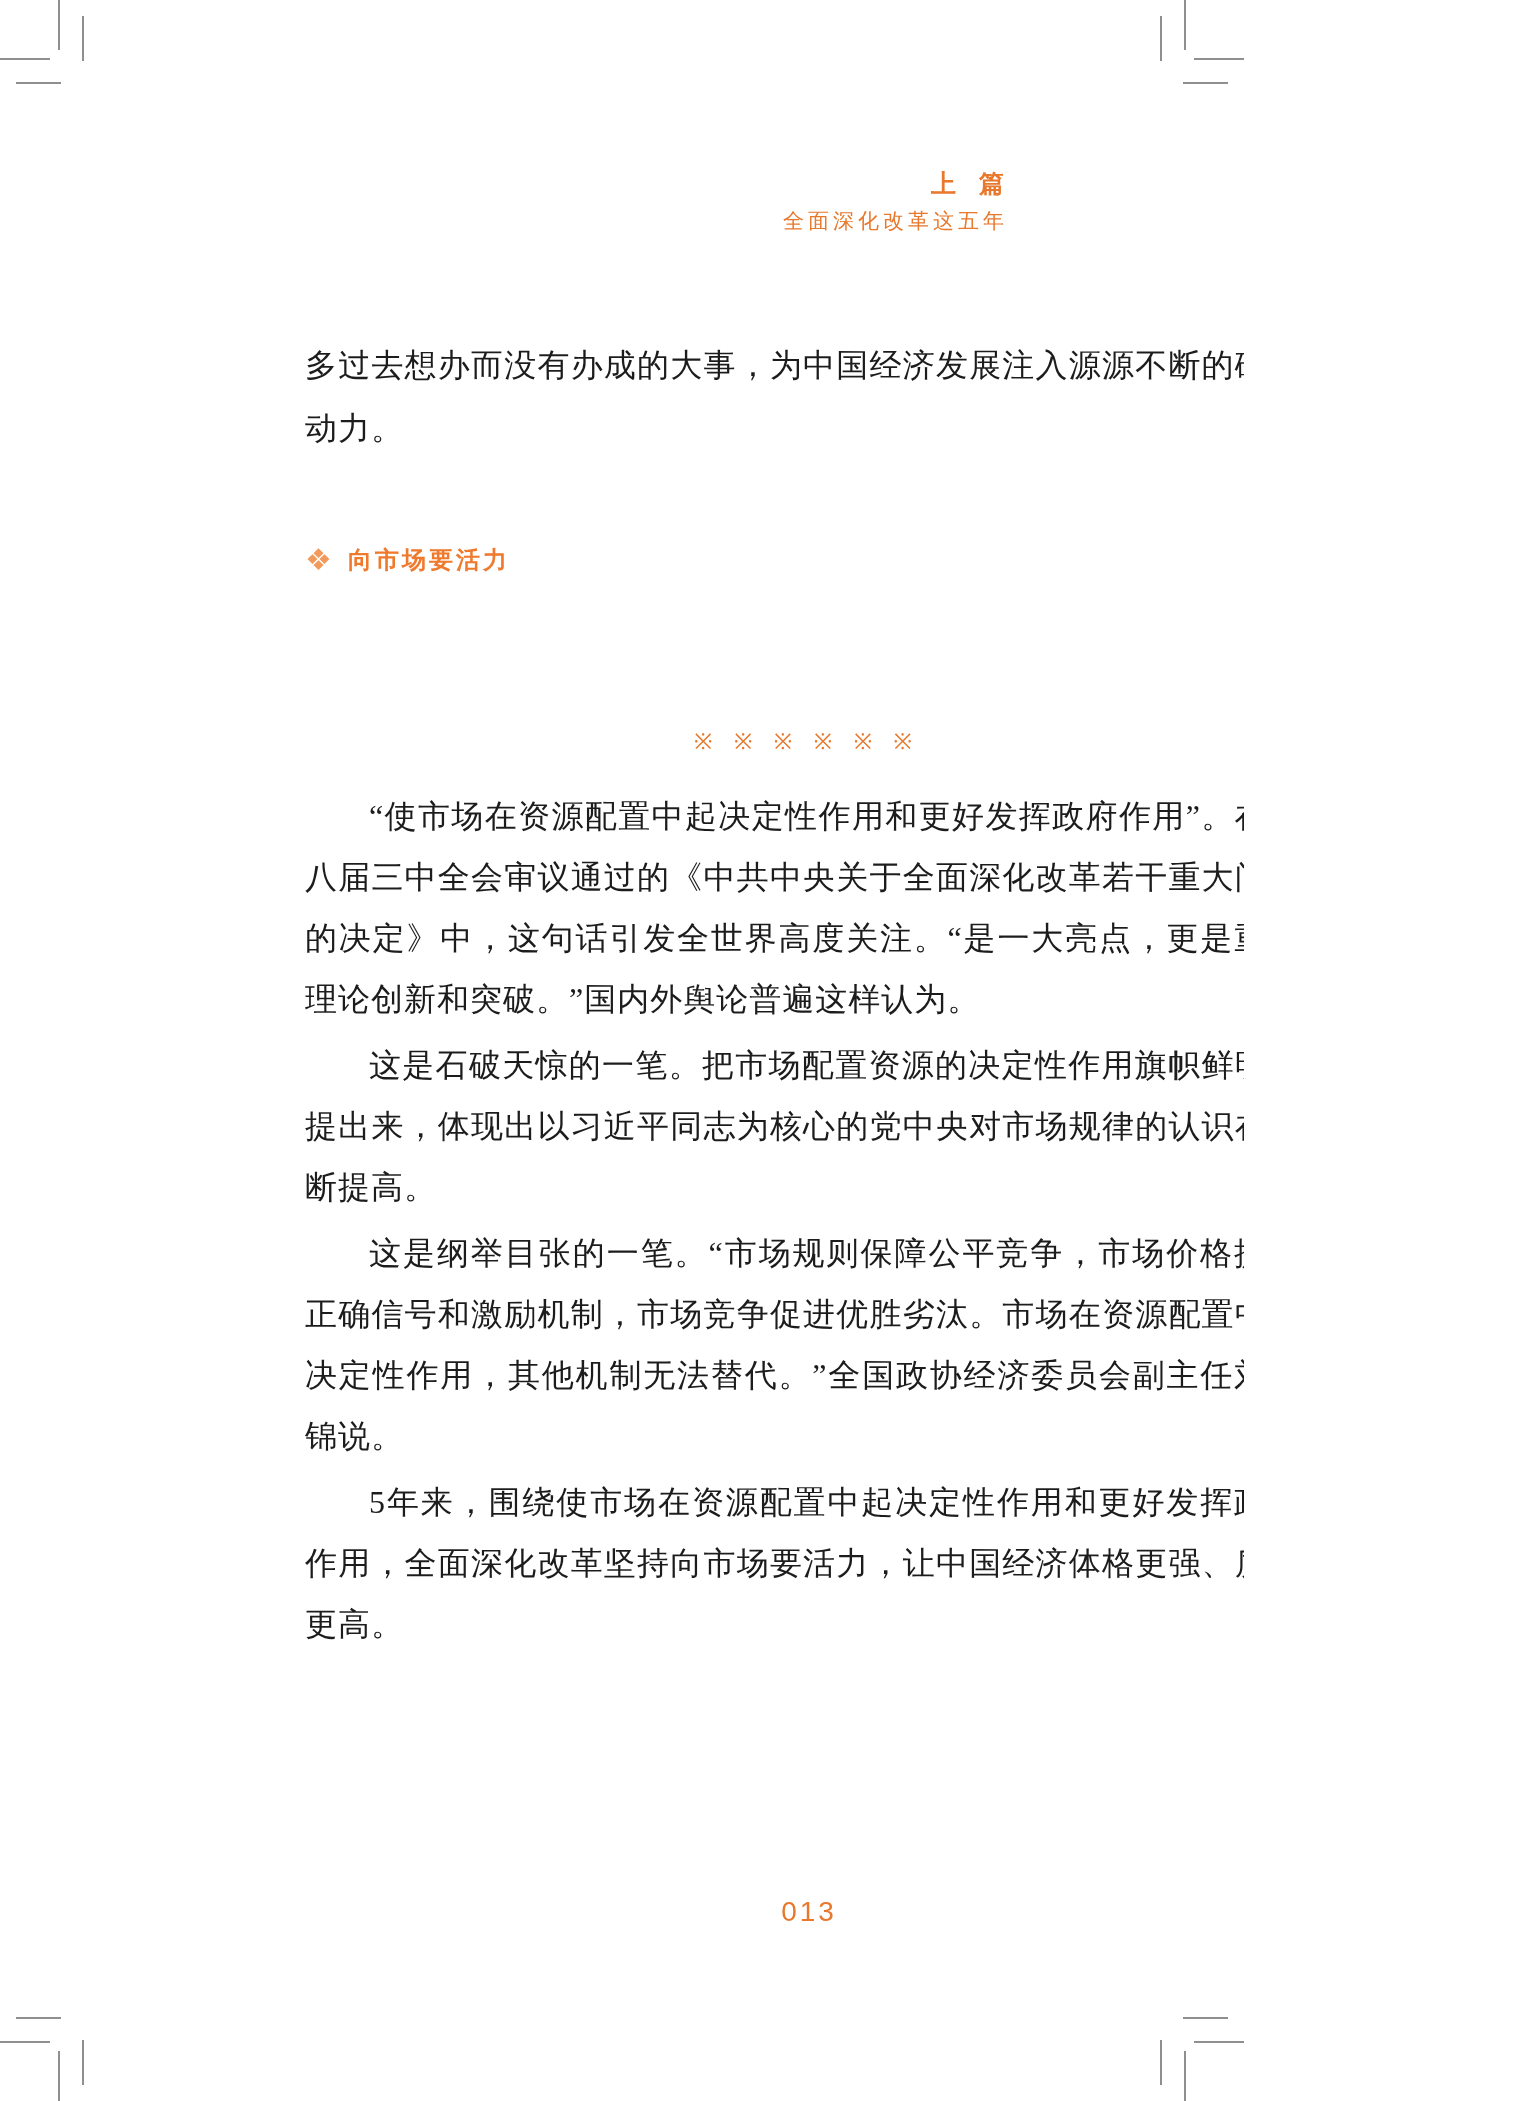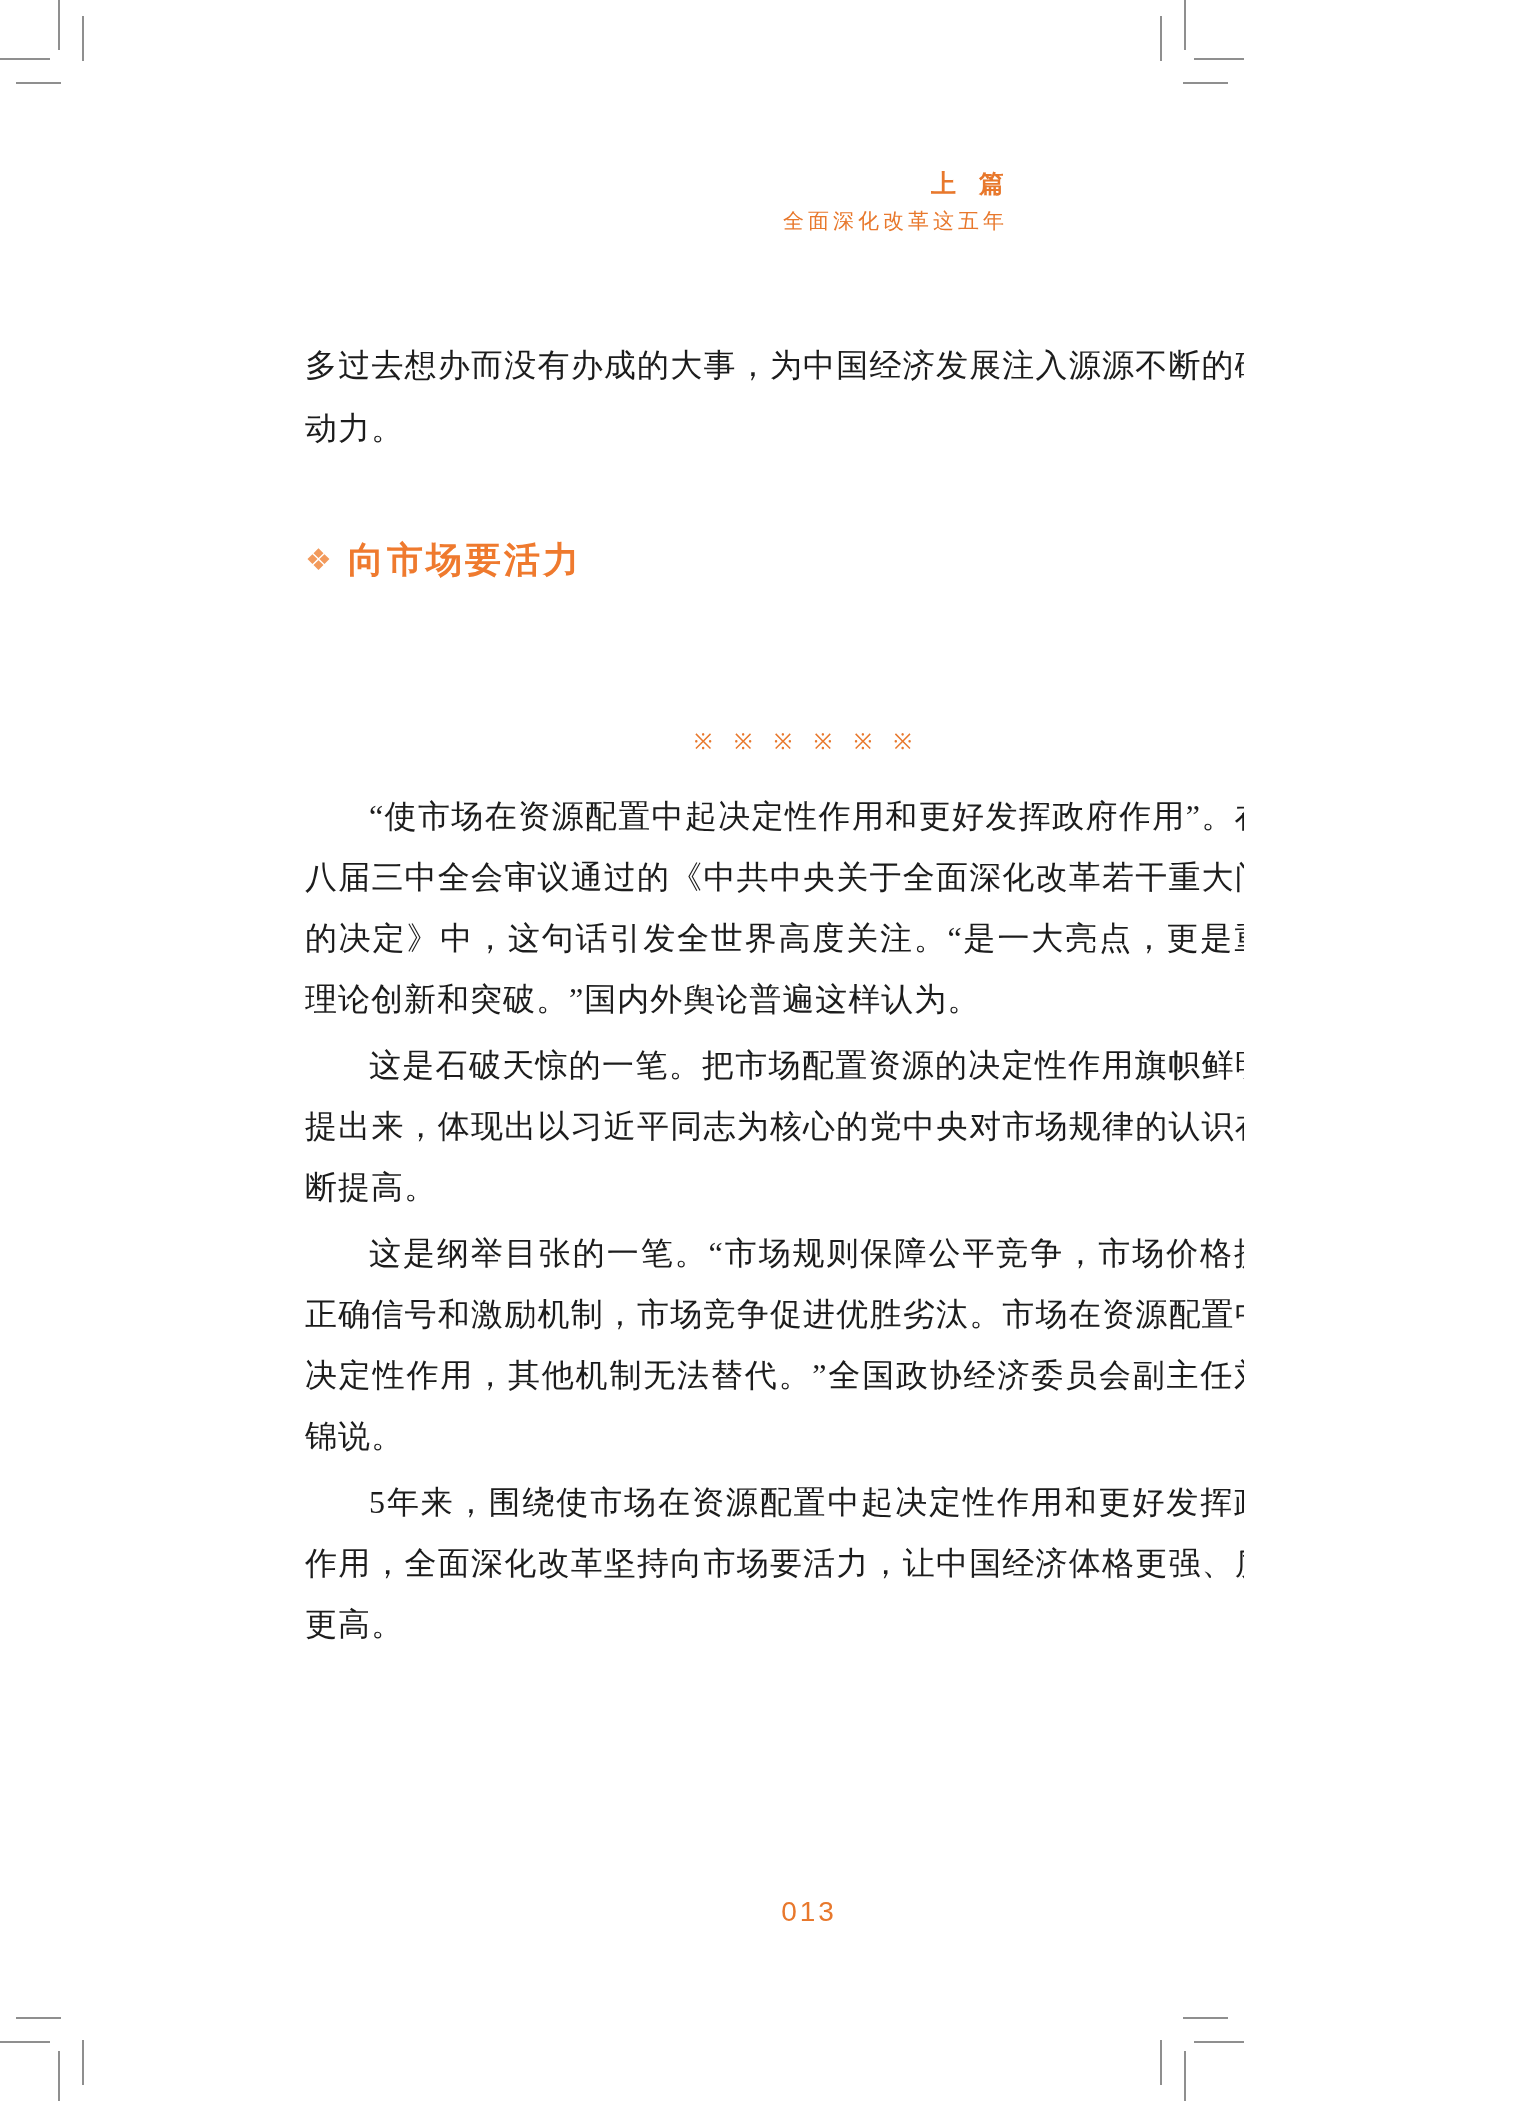--- a/index.html
+++ b/index.html
@@ -98,21 +98,21 @@
     font-weight: bold;
     color: #ef7a2e;
   }
   .section-marker {
     font-size: 30px;
     color: #f29a5c;
     margin-right: 16px;
     line-height: 48px;
   }
   .section-title {
-    font-size: 36px;
+    font-size: 24px;
     letter-spacing: 3px;
     line-height: 48px;
   }
 
   .subtitle {
     position: absolute;
     top: 655px;
     left: 0;
     right: 0;
     text-align: center;

